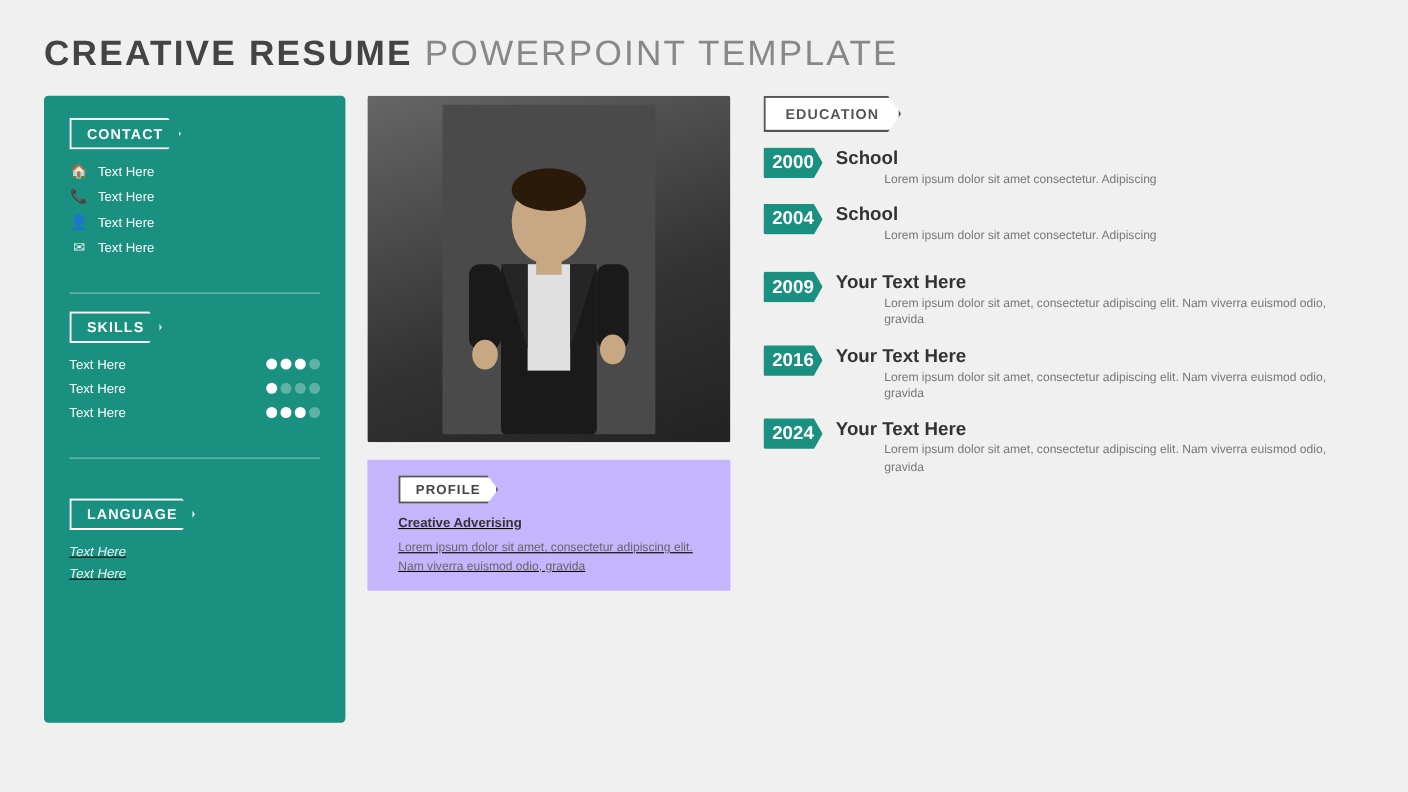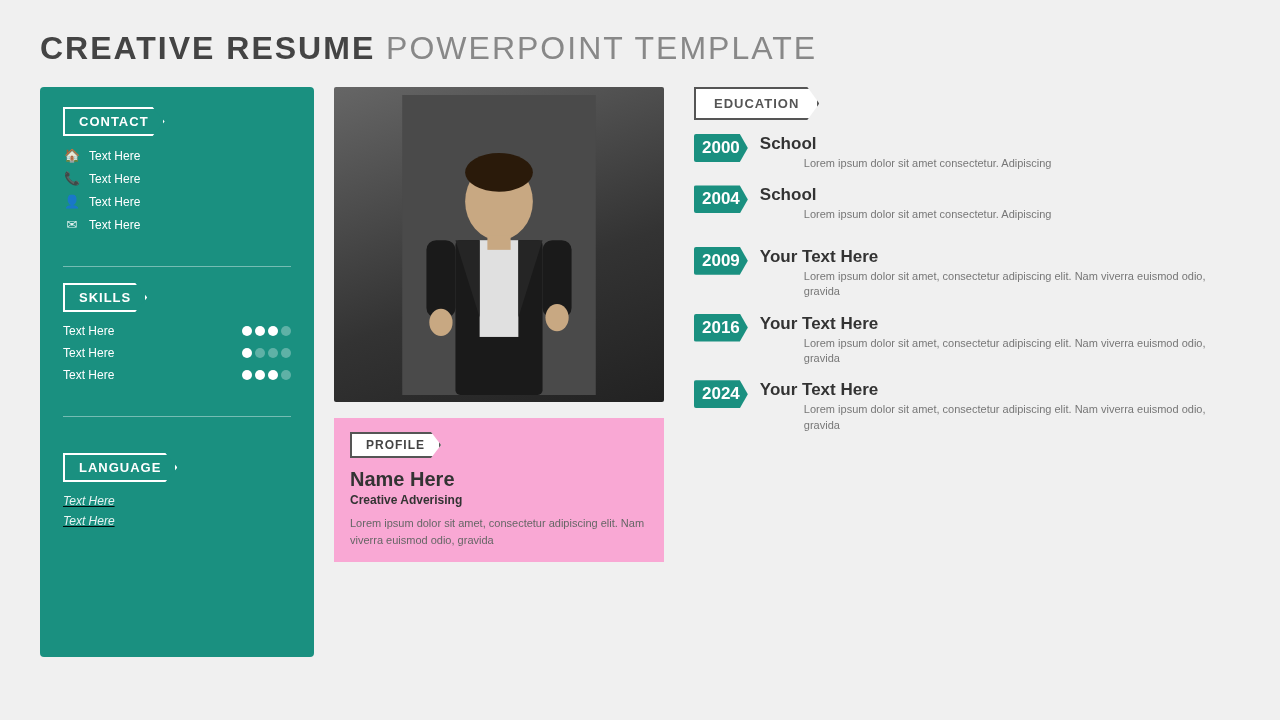--- a/index.html
+++ b/index.html
@@ -170,22 +170,23 @@
       justify-content: center;
     }
 
     
     .person-svg {
       width: 200px;
       height: 300px;
     }
 
     .profile-section {
-      background: #f9a8d4;
-      padding: 14px 16px;
+      background: #c4b5fd;
+      padding: 14px 28px;
+      text-decoration: underline;
     }
 
     .profile-label {
       display: inline-flex;
       align-items: center;
       background: white;
       border: 2px solid #555;
       color: #444;
       font-weight: 700;
       font-size: 12px;
@@ -389,21 +390,20 @@
             <rect x="145" y="150" width="30" height="80" rx="10" fill="#1a1a1a"></rect>
 
             <ellipse cx="40" cy="235" rx="12" ry="14" fill="#c8a882"></ellipse>
             <ellipse cx="160" cy="230" rx="12" ry="14" fill="#c8a882"></ellipse>
           </svg>
         </div>
       </div>
 
       <div class="profile-section">
         <div class="profile-label">PROFILE</div>
-        <div class="profile-name">Name Here</div>
         <div class="profile-title">Creative Adverising</div>
         <p class="profile-text">Lorem ipsum dolor sit amet, consectetur adipiscing elit. Nam viverra euismod odio, gravida</p>
       </div>
 
     </div>
 
     <div class="right-col">
 
       <div class="section-group">
         <div class="section-header">EDUCATION</div>

